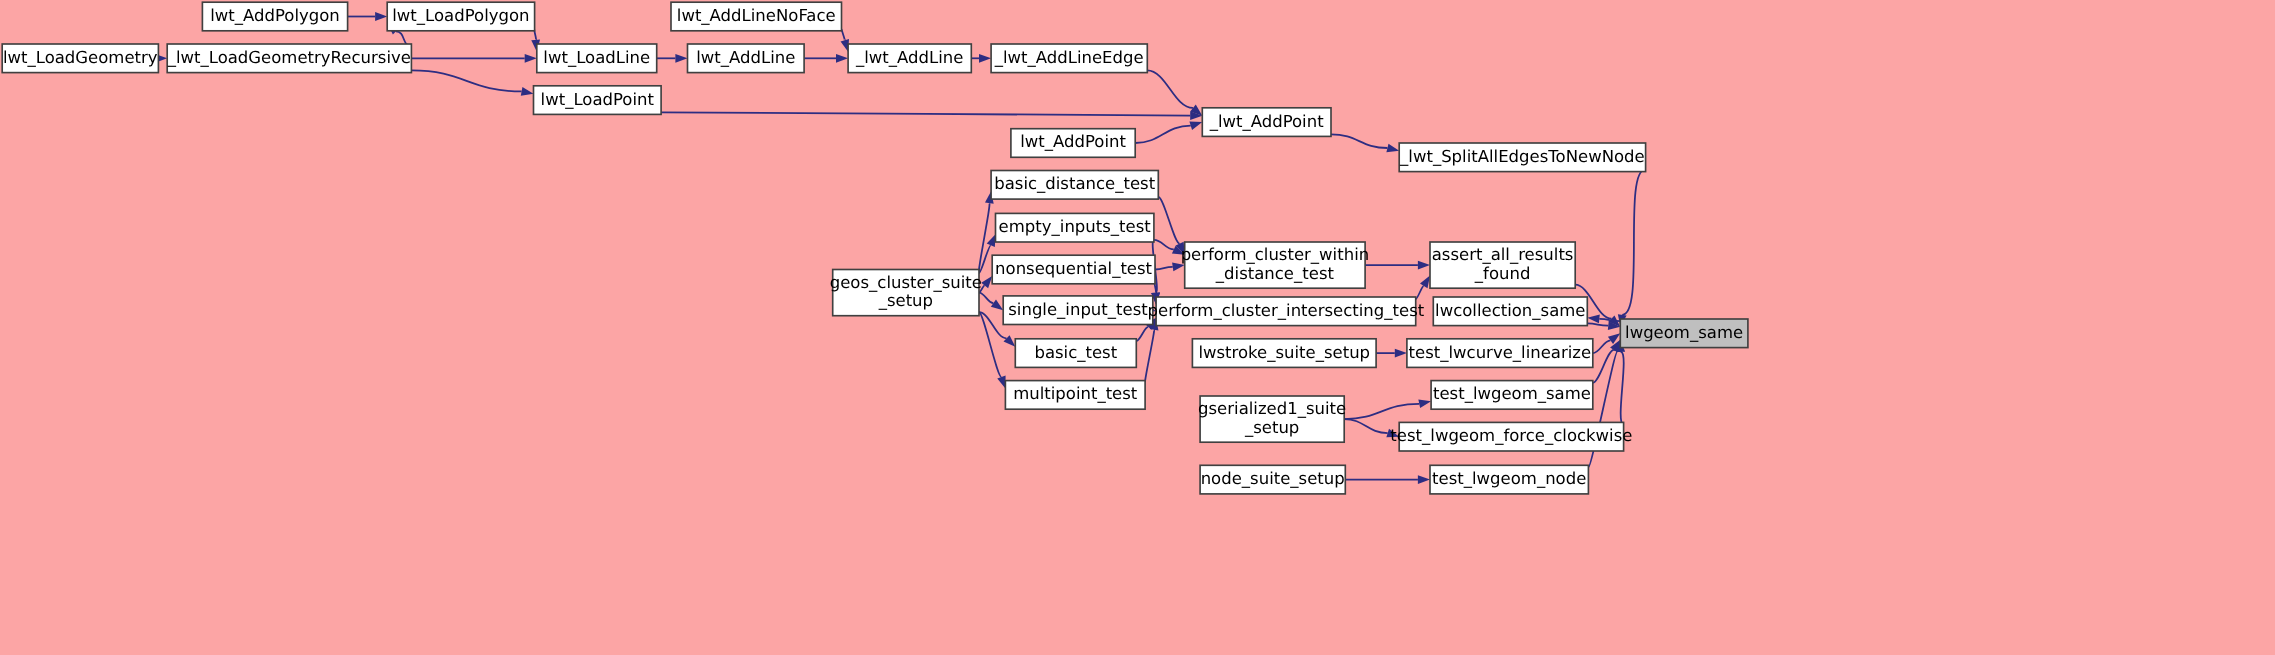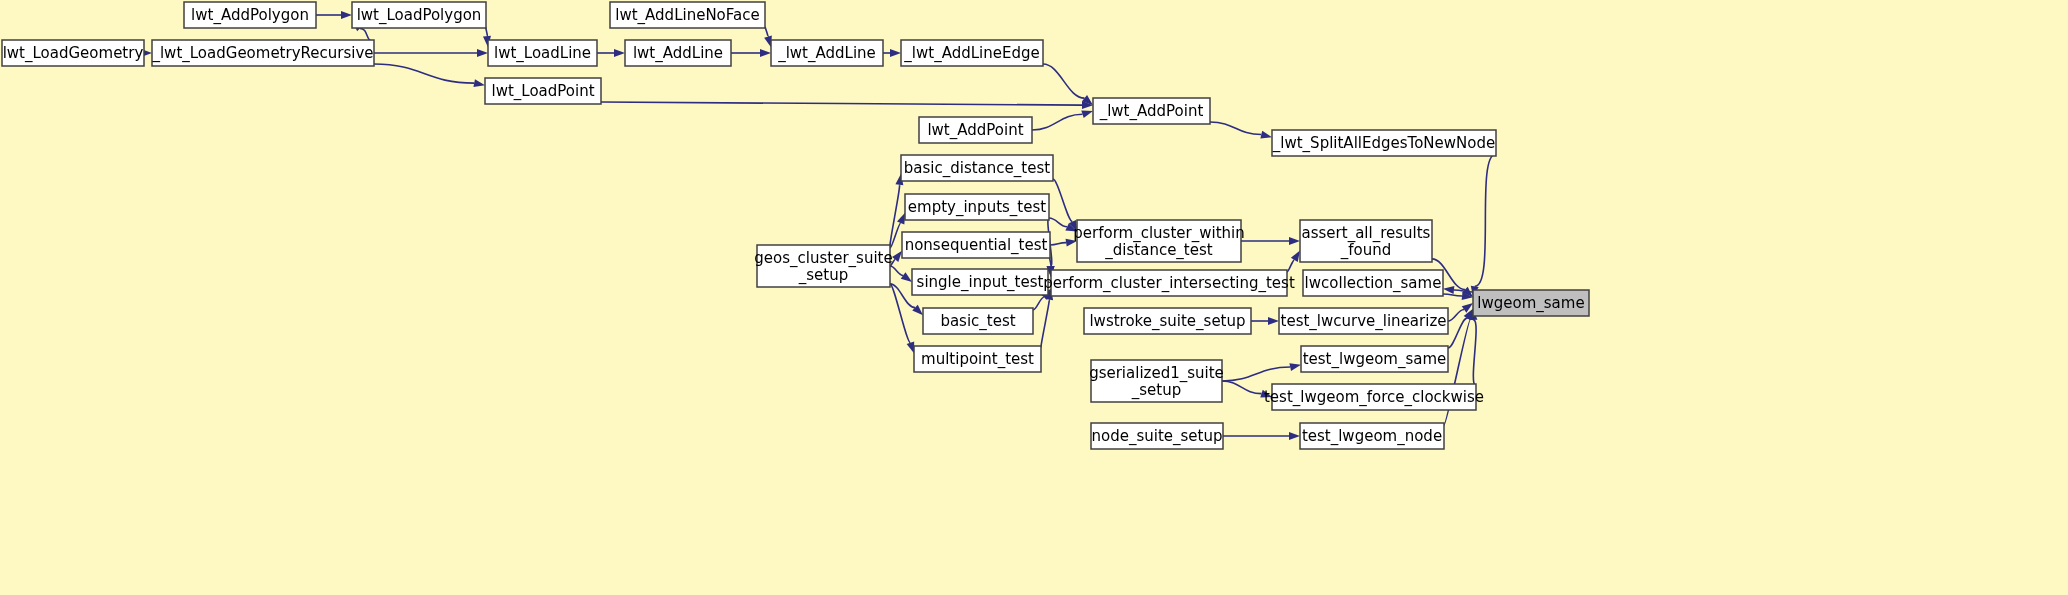--- a/index.html
+++ b/index.html
@@ -7,21 +7,21 @@
     padding: 0;
     background: #ffffff;
   }
   body {
     font-family: "DejaVu Sans", sans-serif;
   }
   #canvas-wrap {
     position: relative;
     width: 2068px;
     height: 595px;
-    background: #fef9c3;
+    background: #fca5a5;
     overflow: hidden;
   }
   svg#graph {
     position: absolute;
     top: 0; left: 0;
     width: 2068px;
     height: 595px;
   }
   .edge-path {
     fill: none;

